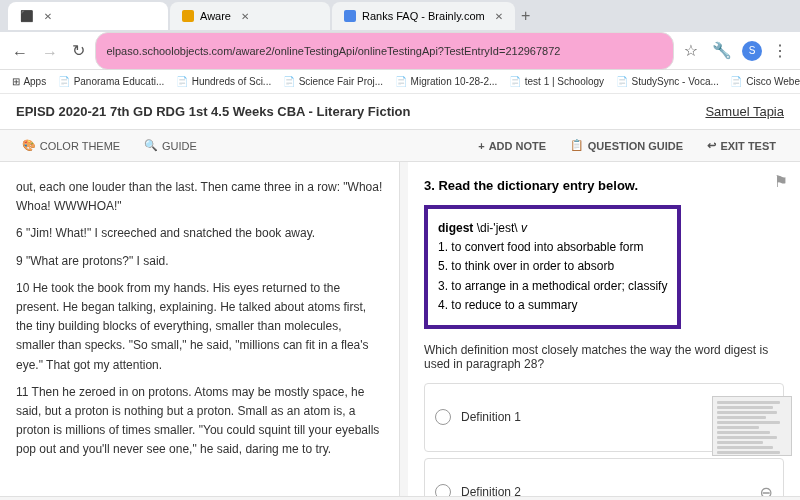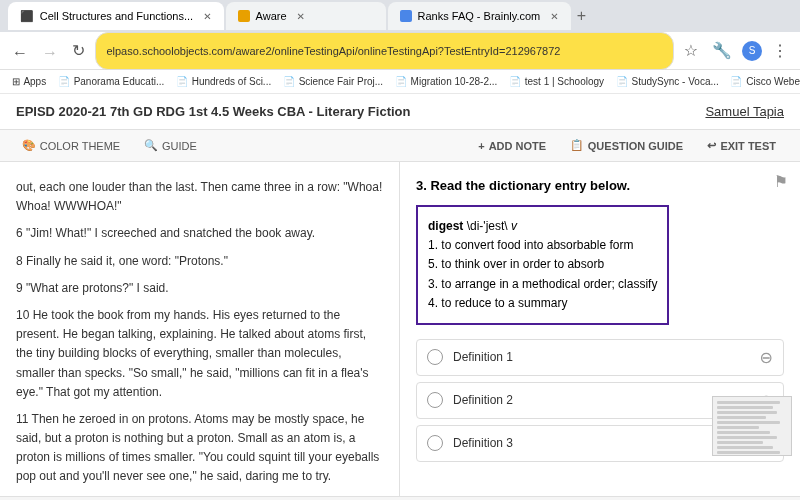--- a/index.html
+++ b/index.html
@@ -8,72 +8,71 @@
     
     .browser-chrome { background: #dee1e6; height: 70px; }
     .tab-bar { display: flex; align-items: center; background: #dee1e6; height: 32px; padding: 0 8px; gap: 2px; }
     .tab { display: flex; align-items: center; background: #f1f3f4; border-radius: 8px 8px 0 0; padding: 0 12px; height: 28px; font-size: 11px; gap: 6px; min-width: 160px; }
     .tab.active { background: #ffffff; }
     .tab-close { margin-left: 4px; color: #666; font-size: 10px; cursor: pointer; }
     .tab-new { background: transparent; border: none; font-size: 16px; color: #666; cursor: pointer; margin-left: 4px; }
     .nav-bar { display: flex; align-items: center; background: #ffffff; height: 38px; padding: 0 8px; gap: 6px; border-bottom: 1px solid #e0e0e0; }
     .nav-btn { background: none; border: none; cursor: pointer; color: #555; font-size: 16px; padding: 2px 4px; }
     .nav-btn:disabled { color: #bbb; }
-    .url-bar { flex: 1; height: 38px; border: 1px solid #ddd; border-radius: 13px; padding: 0 10px; font-size: 11px; background: #fde047; color: #333; }
+    .url-bar { flex: 1; height: 38px; border: 1px solid #ddd; border-radius: 13px; padding: 0 10px; font-size: 11px; background: #f9a8d4; color: #333; }
     .bookmarks-bar { display: flex; align-items: center; background: #ffffff; height: 24px; padding: 0 8px; gap: 4px; border-bottom: 1px solid #e8e8e8; overflow: hidden; }
     .bookmark-item { font-size: 10px; color: #333; padding: 0 4px; white-space: nowrap; cursor: pointer; display: flex; align-items: center; gap: 3px; }
 
     
     .app-header { background: #ffffff; border-bottom: 1px solid #e0e0e0; padding: 6px 16px; display: flex; align-items: center; justify-content: space-between; height: 36px; }
     .app-title { font-size: 13px; font-weight: bold; color: #333; }
     .user-name { font-size: 13px; color: #333; text-decoration: underline; }
 
     
     .toolbar { display: flex; align-items: center; justify-content: space-between; background: #f8f8f8; border-bottom: 1px solid #e0e0e0; padding: 4px 16px; height: 32px; }
     .toolbar-left { display: flex; align-items: center; gap: 12px; }
     .toolbar-btn { display: flex; align-items: center; gap: 4px; font-size: 11px; color: #555; cursor: pointer; background: none; border: none; padding: 2px 6px; }
     .toolbar-right { display: flex; align-items: center; gap: 8px; }
     .toolbar-action { display: flex; align-items: center; gap: 4px; font-size: 11px; color: #555; cursor: pointer; border: none; background: none; padding: 2px 8px; font-weight: bold; }
 
     
-    .main-content { display: flex; height: calc(500px - 70px - 36px - 32px - 28px); }
+    .main-content { display: flex; height: calc(500px - 70px - 36px - 32px - 28px); gap: 8px; }
 
     
     .left-panel { width: 400px; background: #fff; overflow-y: auto; padding: 16px; border-right: 1px solid #e0e0e0; font-size: 12px; line-height: 1.6; color: #333; }
     .passage-text p { margin-bottom: 8px; }
 
     
     .right-panel { flex: 1; background: #fff; overflow-y: auto; padding: 16px; position: relative; }
     .flag-icon { position: absolute; right: 12px; top: 10px; color: #999; font-size: 16px; cursor: pointer; }
     .question-text { font-size: 13px; font-weight: bold; margin-bottom: 12px; color: #000000; }
-    .dictionary-box { border: 2px solid #4c1d95; padding: 10px; margin-bottom: 14px; background: #fff; font-size: 12px; line-height: 1.6; display: inline-block; max-width: 260px; }
+    .dictionary-box { border: 4px solid #4c1d95; padding: 10px; margin-bottom: 14px; background: #fff; font-size: 12px; line-height: 1.6; display: inline-block; max-width: 260px; }
     .dict-word { font-weight: bold; }
     .dict-italic { font-style: italic; }
     .question-prompt { font-size: 12px; margin-bottom: 12px; color: #333; }
-    .answer-option { display: flex; align-items: center; border: 1px solid #ddd; border-radius: 4px; padding: 8px 10px; margin-bottom: 6px; cursor: pointer; }
+    .answer-option { display: flex; align-items: center; border: 1px solid #ddd; border-radius: 4px; padding: 24px 10px; margin-bottom: 6px; cursor: pointer; }
     .radio-circle { width: 16px; height: 16px; border: 1px solid #999; border-radius: 50%; margin-right: 10px; flex-shrink: 0; }
     .option-text { flex: 1; font-size: 12px; color: #333; }
     .minus-btn { color: #999; font-size: 16px; cursor: pointer; }
 
     
     .thumbnail-preview { position: absolute; bottom: 40px; right: 8px; width: 80px; height: 60px; background: #f0f0f0; border: 1px solid #ccc; overflow: hidden; }
     .thumbnail-lines { padding: 4px; }
     .thumb-line { height: 3px; background: #ccc; margin-bottom: 2px; border-radius: 1px; }
 
     
     .bottom-nav { background: #f5f5f5; border-top: 1px solid #e0e0e0; height: 28px; display: flex; align-items: center; justify-content: space-between; padding: 0 12px; }
   </style>
 </head>
 <body>
 
 <div class="browser-chrome">
   <div class="tab-bar">
     <div class="tab active">
       <span style="color:#4a90d9; font-size:11px;">⬛</span>
-      <span>Cell Structures and Functions...</span>
       <span class="tab-close">✕</span>
     </div>
     <div class="tab">
       <span style="display:inline-block;width:12px;height:12px;background:#e8a000;border-radius:2px;"></span>
       <span>Aware</span>
       <span class="tab-close">✕</span>
     </div>
     <div class="tab">
       <span style="display:inline-block;width:12px;height:12px;background:#4a86e8;border-radius:2px;"></span>
       <span>Ranks FAQ - Brainly.com</span>
@@ -137,21 +136,20 @@
     </button>
   </div>
 </div>
 
 <div class="main-content">
 
   <div class="left-panel">
     <div class="passage-text">
       <p>out, each one louder than the last. Then came three in a row: "Whoa! Whoa! WWWHOA!"</p>
       <p>6 "Jim! What!" I screeched and snatched the book away.</p>
-      <p>8 Finally he said it, one word: "Protons."</p>
       <p>9 "What are protons?" I said.</p>
       <p>10 He took the book from my hands. His eyes returned to the present. He began talking, explaining. He talked about atoms first, the tiny building blocks of everything, smaller than molecules, smaller than specks. "So small," he said, "millions can fit in a flea's eye." That got my attention.</p>
       <p>11 Then he zeroed in on protons. Atoms may be mostly space, he said, but a proton is nothing but a proton. Small as an atom is, a proton is millions of times smaller. "You could squint till your eyeballs pop out and you'll never see one," he said, daring me to try.</p>
 
     </div>
   </div>
 
   <div class="right-panel">
     <span class="flag-icon">⚑</span>
 
@@ -162,20 +160,21 @@
         <span class="dict-word">digest</span>
         <span>\di-'jest\</span>
         <span class="dict-italic">v</span>
       </div>
       <div>1. to convert food into absorbable form</div>
       <div>5. to think over in order to absorb</div>
       <div>3. to arrange in a methodical order; classify</div>
       <div>4. to reduce to a summary</div>
     </div>
 
+    <div class="question-prompt">Which definition most closely matches the way the word digest is used in paragraph 28?</div>
 
     
     <div class="answer-option">
       <div class="radio-circle"></div>
       <span class="option-text">Definition 1</span>
       <span class="minus-btn">⊖</span>
     </div>
 
     <div class="answer-option">
       <div class="radio-circle"></div>

